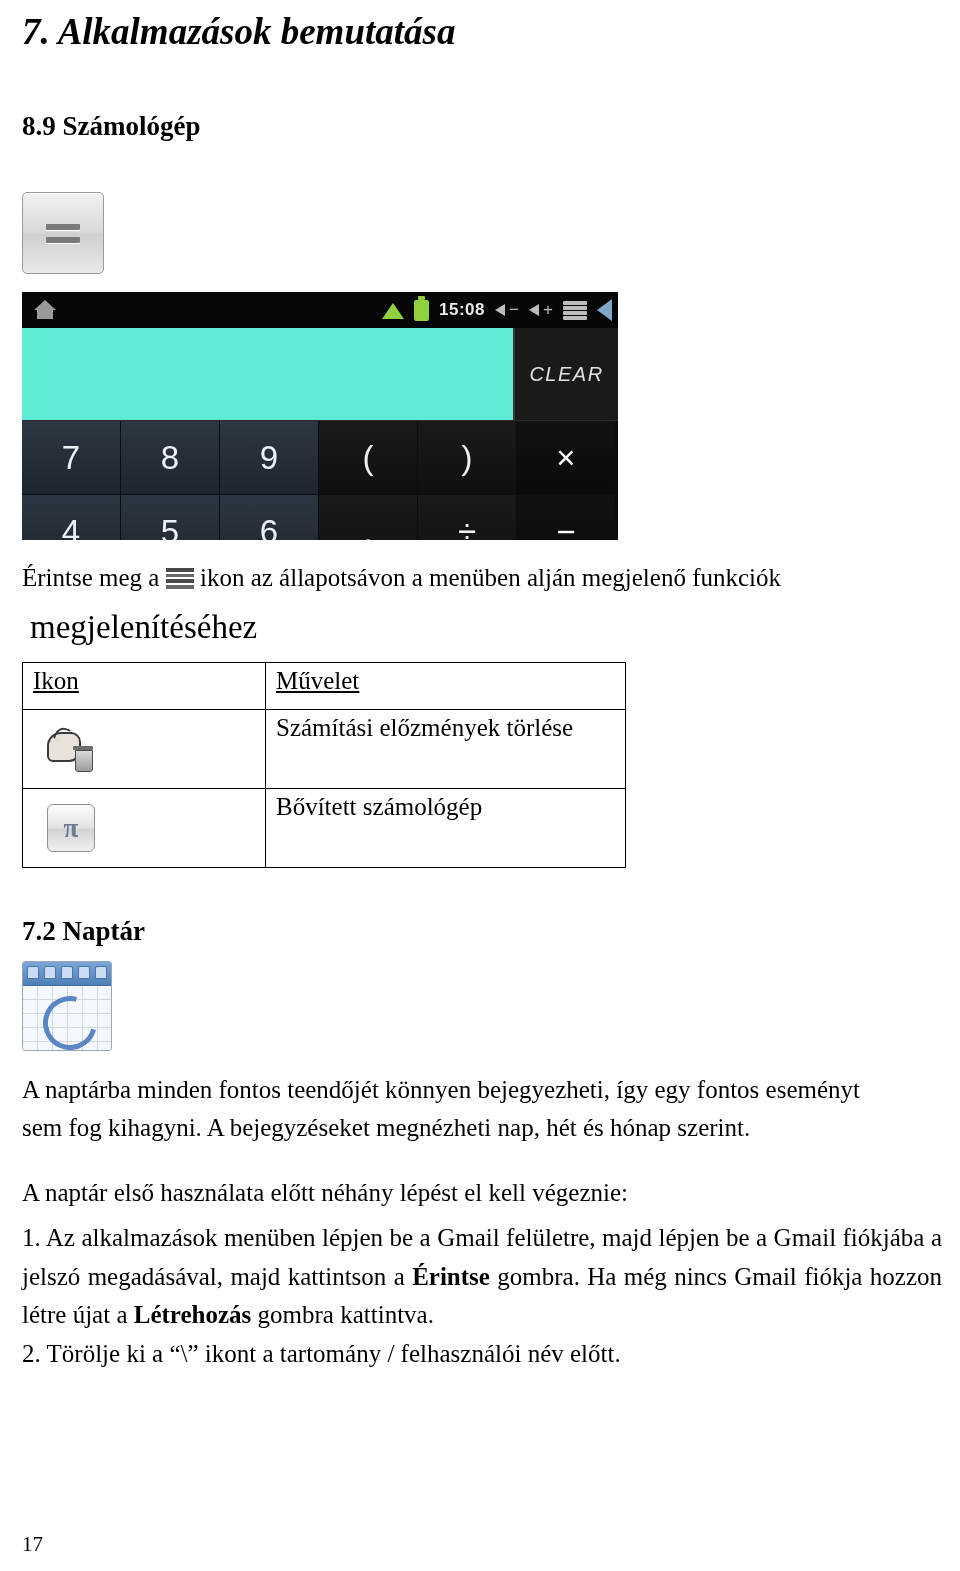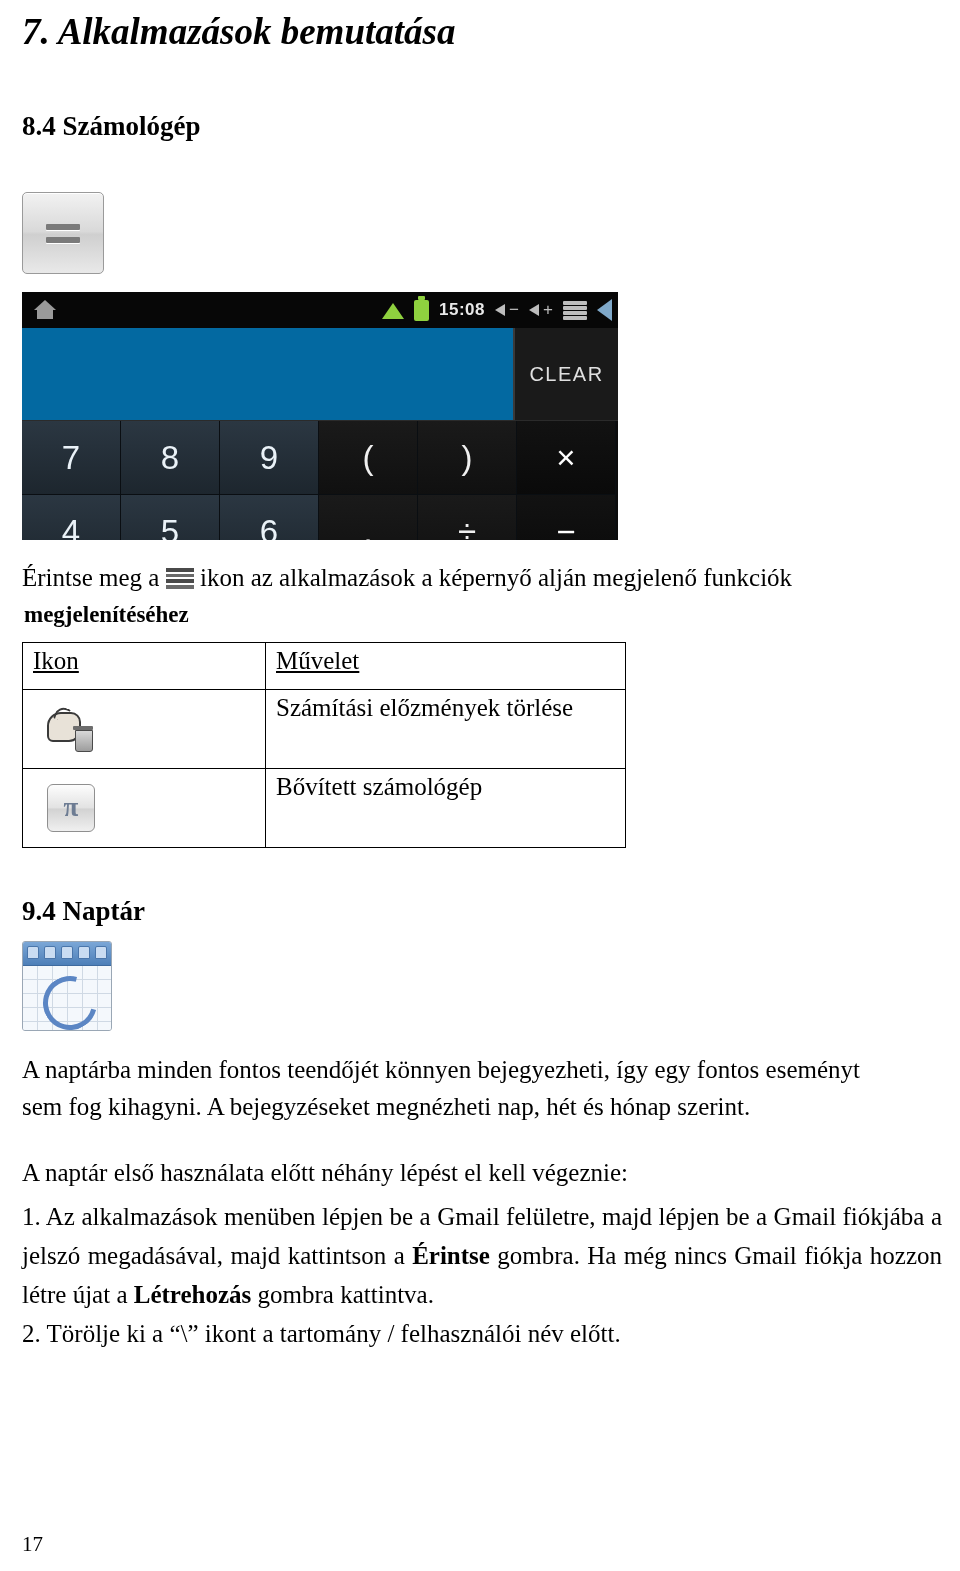--- a/index.html
+++ b/index.html
@@ -182,23 +182,24 @@
     display: block; height: 4px; background: #bdbdbd; border-radius: 1px;
   }
   .back-ic {
     width: 0; height: 0;
     border-top: 11px solid transparent;
     border-bottom: 11px solid transparent;
     border-right: 15px solid #7fa8c9;
   }
   .display {
     height: 92px;
-    background: #0369a1;
+    background: #5eead4;
     position: relative;
     border-bottom: 1px solid #2b2b2b;
+    font-style: italic;
   }
   .display .clearbox {
     position: absolute;
     right: 0; top: 0;
     width: 103px;
     height: 100%;
     background: #1a1a1a;
     border-left: 2px solid #3a3a3a;
     display: flex;
     align-items: center;
@@ -247,24 +248,23 @@
       linear-gradient(#6a6a6a,#6a6a6a) 0 17px/100% 4px no-repeat;
   }
 
   p.para-justify {
     font-size: 25px;
     line-height: 1.45;
     margin: 20px 0 0 0;
     text-align: justify;
   }
   p.para-left {
-    font-size: 23px;
+    font-size: 33px;
     line-height: 1.45;
-    margin: 2px;
-    font-weight: bold;
+    margin: 8px;
   }
 
   
   table.ikon-table {
     border-collapse: collapse;
     margin-top: 10px;
     width: 604px;
     table-layout: fixed;
   }
   table.ikon-table td {
@@ -409,21 +409,21 @@
   }
 </style>
 </head>
 <body>
 
 <div class="page">
   <div class="content">
 
     <h1 class="chapter">7. Alkalmazások bemutatása</h1>
 
-    <h2 class="section">8.4 Számológép</h2>
+    <h2 class="section">8.9 Számológép</h2>
 
     <div class="calc-icon">
       <span class="eq">
           <span></span>
           <span></span>
         </span>
     </div>
 
 
     <div class="screenshot">
@@ -465,21 +465,21 @@
         <div class="key">3</div>
         <div class="key dark">0</div>
         <div class="key dark">=</div>
         <div class="key op">+</div>
       </div>
     </div>
 
     <p class="para-justify">
       <span>Érintse meg a</span>
       <span class="inline-menu-ic"></span>
-      <span>ikon az alkalmazások a képernyő alján megjelenő funkciók</span>
+      <span>ikon az állapotsávon a menüben alján megjelenő funkciók</span>
     </p>
     <p class="para-left">megjelenítéséhez</p>
 
     <table class="ikon-table">
       <tbody>
           <tr class="hdr">
         <td class="c1">Ikon</td>
         <td>Művelet</td>
       </tr>
       <tr class="r1">
@@ -498,21 +498,21 @@
           <div class="icon-cell">
             <span class="pi-icon">π</span>
           </div>
         </td>
         <td>Bővített számológép</td>
       </tr>
     </tbody>
       </table>
 
     <div style="height:48px"></div>
-    <h2 class="section2">9.4 Naptár</h2>
+    <h2 class="section2">7.2 Naptár</h2>
 
     <div class="cal-icon">
       <div class="top">
           <i></i>
           <i></i>
           <i></i>
           <i></i>
           <i></i>
         </div>
       <div class="grid"></div>

